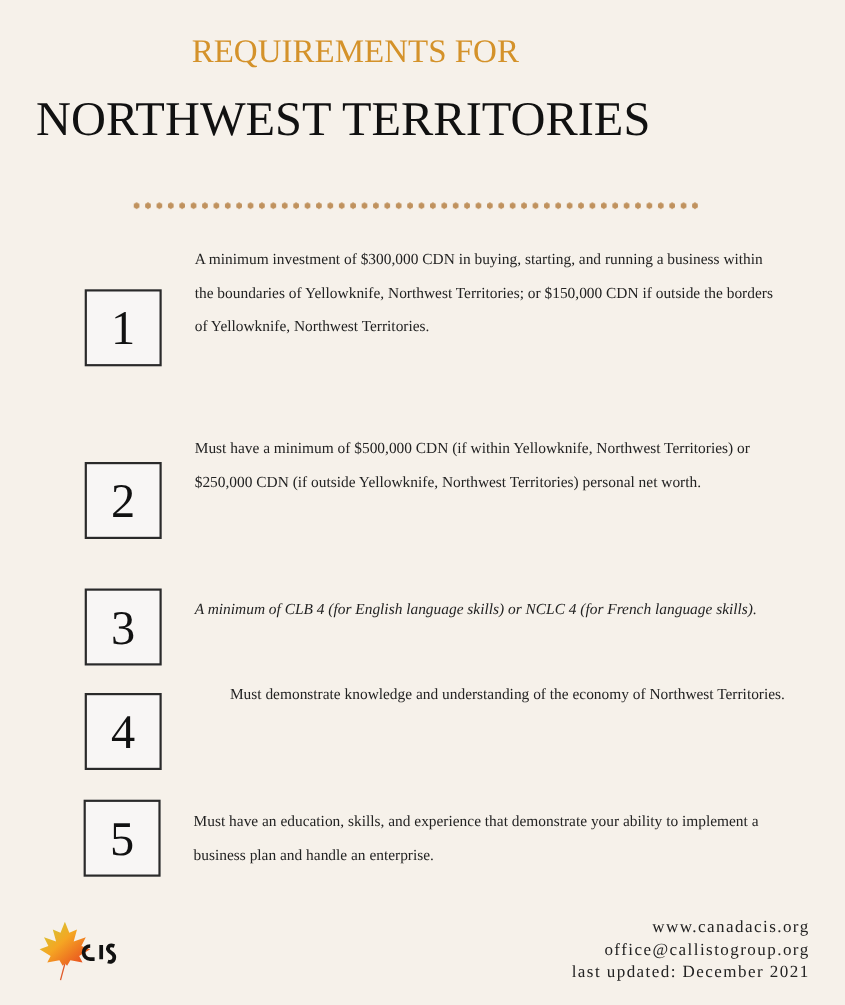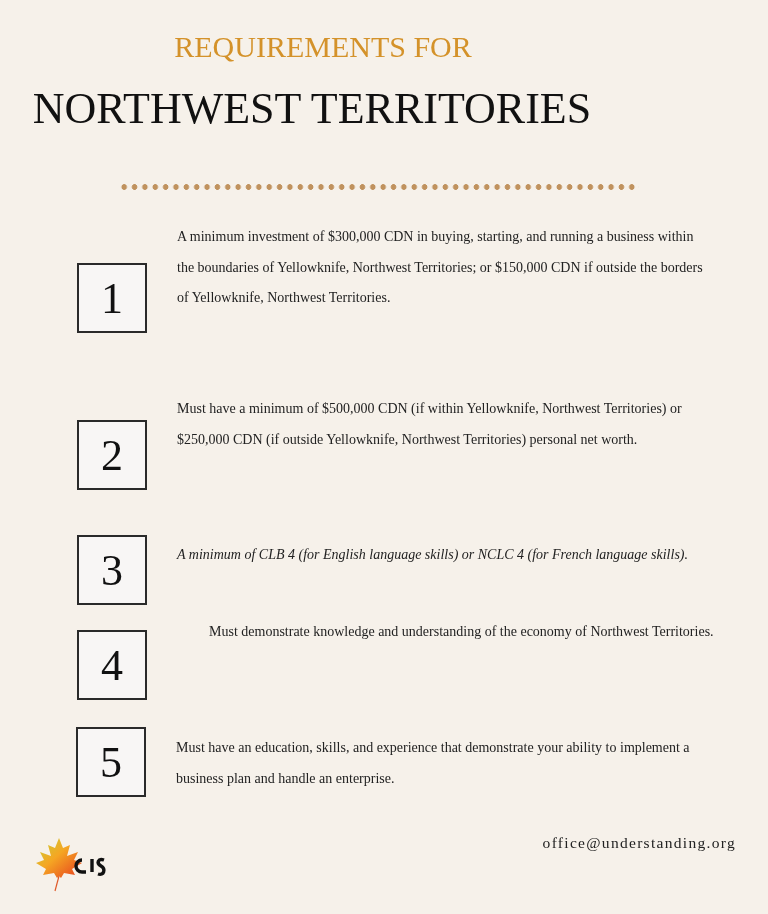--- a/index.html
+++ b/index.html
@@ -78,14 +78,16 @@
     </defs>
     <path d="M33 0 L37 10 L44 7 L41 18 L52 14 L48 22 L56 25 L46 31 L49 37 L38 35 L35 40 L33 38 L31 40 L28 35 L17 37 L20 31 L10 25 L18 22 L14 14 L25 18 L22 7 L29 10 Z" fill="url(#leafg)"></path>
     <path d="M33 38 L29 53" stroke="#e05a2a" stroke-width="1.2" fill="none"></path>
     <path d="M56 22 a6 6 0 1 0 0 12 h4" stroke="#111" stroke-width="3.4" fill="none"></path>
     <path d="M66 21 v13" stroke="#111" stroke-width="3.4"></path>
     <path d="M78 22 c-6 -2 -8 3 -3 6 c5 3 3 10 -3 8" stroke="#111" stroke-width="3.4" fill="none"></path>
   </svg>
 </div>
 
 <div class="footer-info">
-  <div>office@understanding.org</div>
+  <div>www.canadacis.org</div>
+  <div>office@callistogroup.org</div>
+  <div>last updated: December 2021</div>
 </div>
 
 </body></html>

